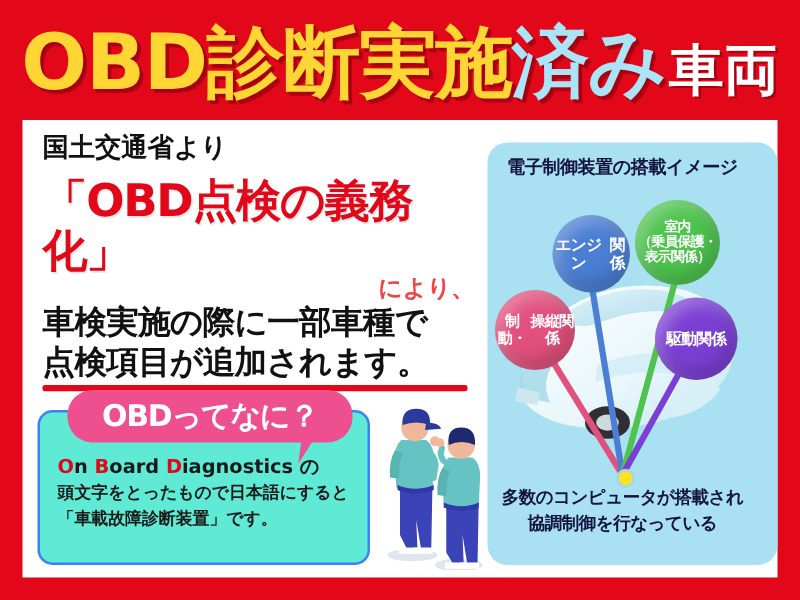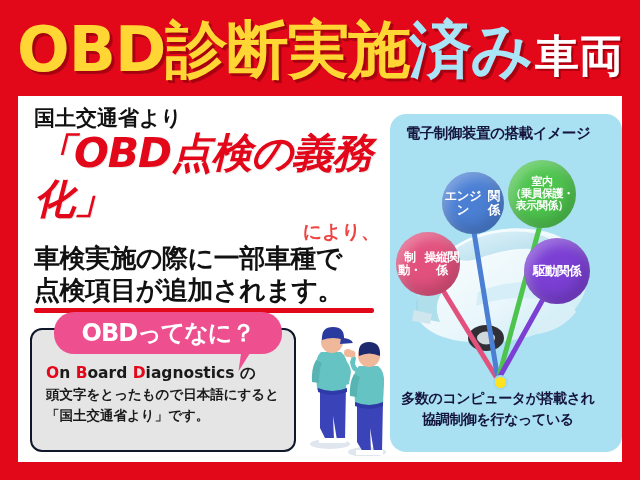--- a/index.html
+++ b/index.html
@@ -48,24 +48,23 @@
     position:absolute;left:0px;top:0px;width:372px;height:450px;border-radius:28px;
   }
   .stmt{
     position:absolute;left:16px;top:10px;width:350px;
   }
   .stmt .l1{
     font-size:21px;font-weight:bold;color:#111;letter-spacing:0px;
     line-height:1.15;
   }
   .stmt .l2{
-    font-size:41px;font-weight:bold;color:#e3071a;letter-spacing:-1px;
-    line-height:1.12;margin-top:1px;
+    font-size:36px;font-weight:bold;color:#e3071a;letter-spacing:-1px;
+    line-height:1.12;margin-top:12px;
     text-shadow:1px 1px 0 rgba(0,0,0,.10);
-    font-style:italic;
   }
   .stmt .l3{
     font-size:19px;font-weight:bold;color:#ef4444;text-align:right;
     line-height:1.1;margin-top:-2px;padding-right:4px;
   }
   .stmt .l4{
     font-size:26px;font-weight:bold;color:#111;letter-spacing:-0.5px;
     line-height:1.2;margin-top:1px;
   }
   .stmt .l5{
@@ -74,21 +73,21 @@
   }
 
   .divider{
     position:absolute;left:16px;top:212px;width:340px;height:5px;
     background:#e3071a;border-radius:2px;
   }
 
   
   .obd-card{
     position:absolute;left:12px;top:232px;width:262px;height:120px;
-    border:2px solid #0f172a;border-radius:12px;background:#e5e5e5;text-decoration:underline;
+    border:2px solid #3b82f6;border-radius:12px;background:#5eead4;text-decoration:underline;
   }
   .bubble{
     position:absolute;left:22px;top:-18px;width:228px;height:42px;
     background:#ee4f8e;border-radius:20px;
     display:flex;align-items:center;justify-content:center;
   }
   .bubble-txt{
     color:#fff;font-size:24px;font-weight:bold;letter-spacing:-1px;
     white-space:nowrap;
   }
@@ -177,21 +176,21 @@
       <div class="divider"></div>
 
       <div class="obd-card">
         <div class="bubble">
           <span class="bubble-txt">OBDってなに？</span>
         </div>
         <div class="bubble-tail"></div>
         <div class="obd-body">
           <div class="obd-line1"><span class="ini">O</span><span>n </span><span class="ini">B</span><span>oard </span><span class="ini">D</span><span>iagnostics の</span></div>
           <div class="obd-line2">頭文字をとったもので日本語にすると</div>
-          <div class="obd-line3">「国土交通省より」です。</div>
+          <div class="obd-line3">「車載故障診断装置」です。</div>
         </div>
       </div>
 
       <div class="people">
         <svg width="88" height="140" viewBox="0 0 88 140">
 
           <ellipse cx="27" cy="128" rx="20" ry="5" fill="#dfe6ee"></ellipse>
           <ellipse cx="64" cy="136" rx="19" ry="5" fill="#dfe6ee"></ellipse>
 
           <path d="M17 70 L17 112 L23 124 L31 124 L30 100 L34 124 L42 124 L43 70 Z" fill="#3b43b8"></path>

